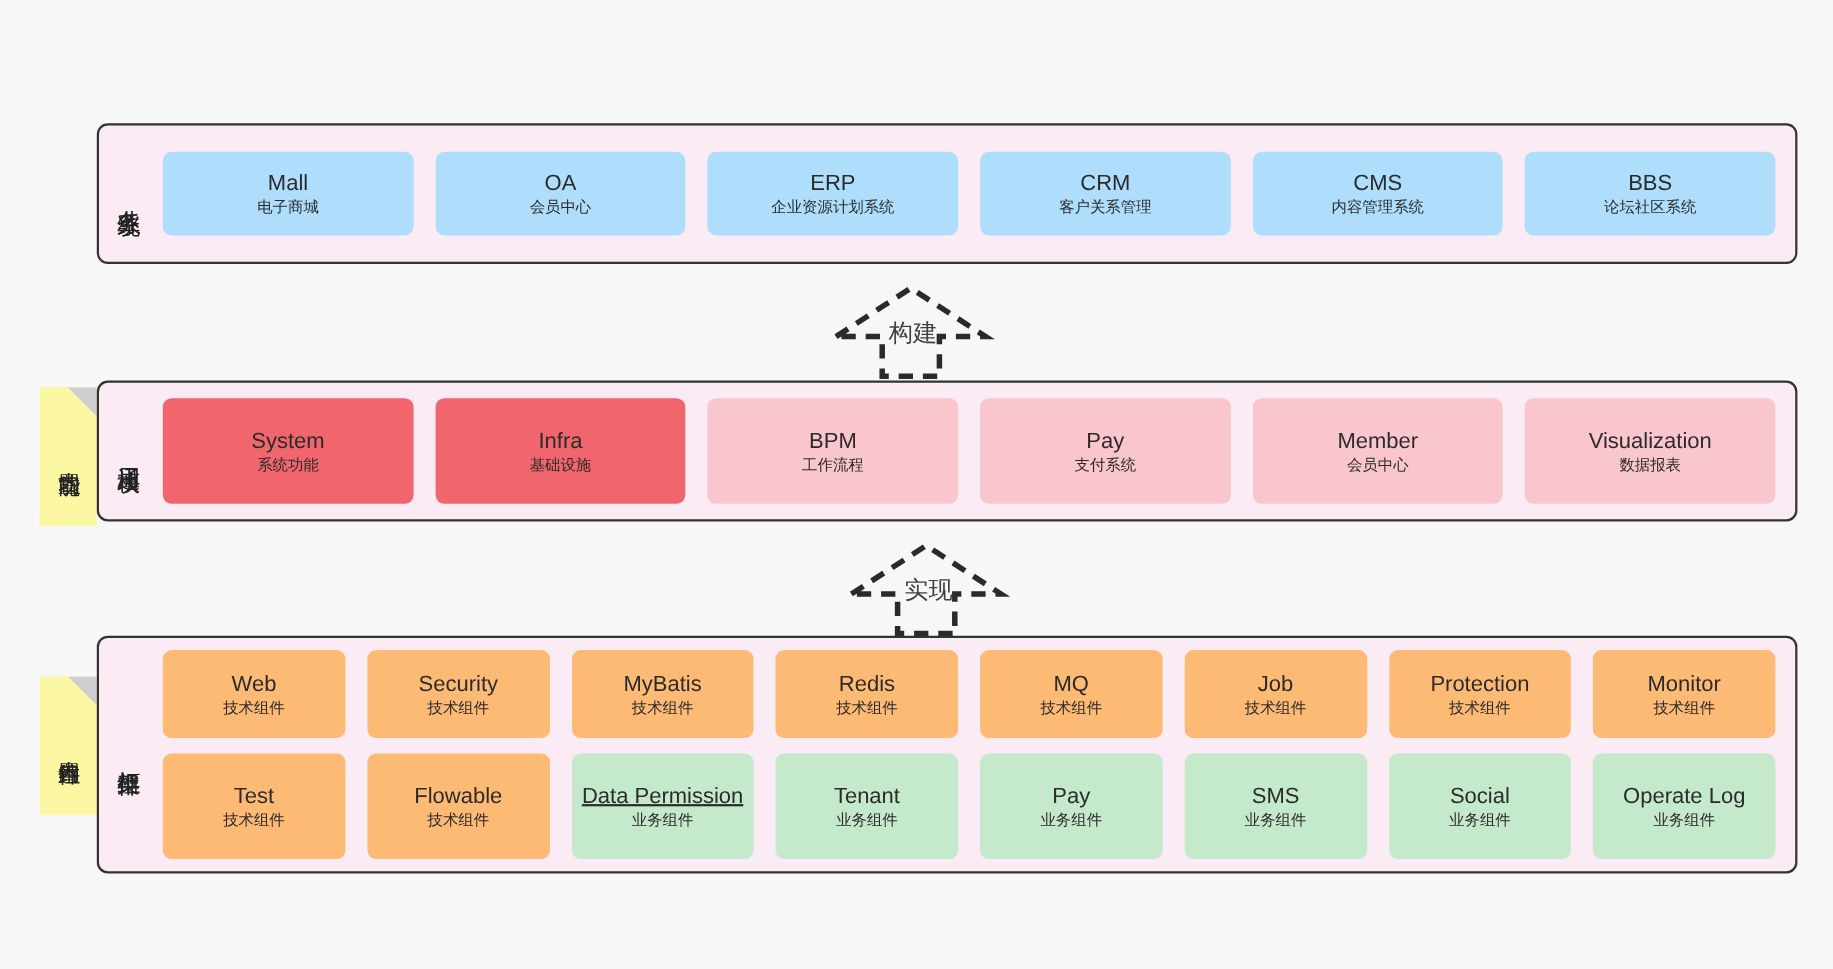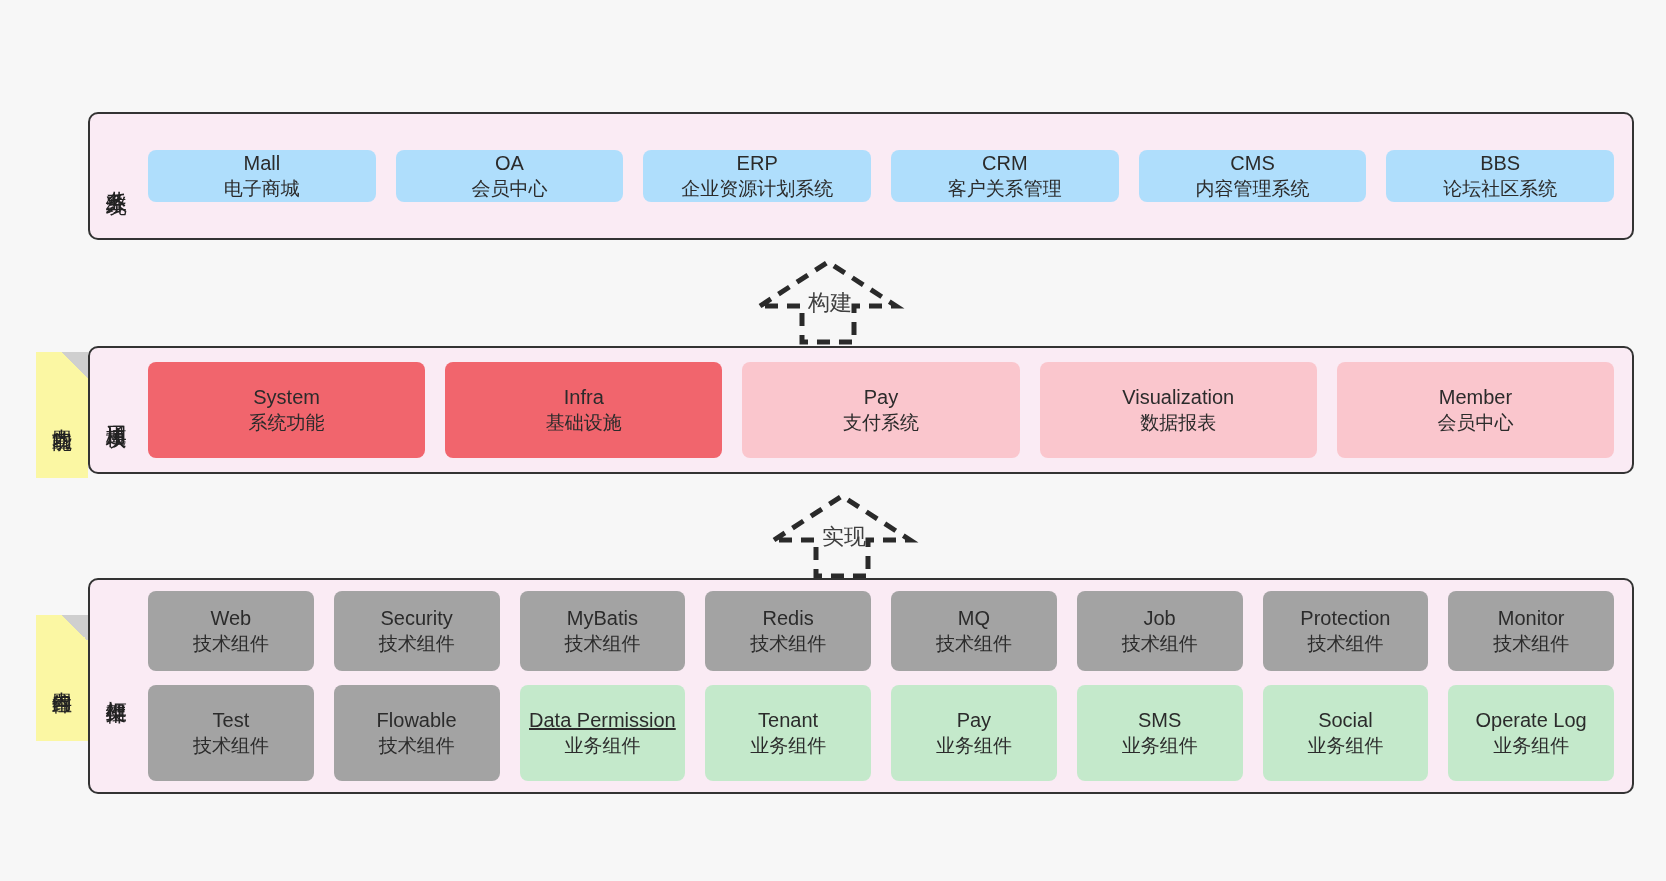--- a/index.html
+++ b/index.html
@@ -75,30 +75,30 @@
     box-sizing: border-box;
     padding: 6px 8px;
     color: #2b2b2b;
   }
   .card .title-en {
     font-size: 20px;
     line-height: 1.26;
     white-space: nowrap;
   }
   .card .title-cn {
-    font-size: 19px;
+    font-size: 14px;
     line-height: 1.26;
     white-space: nowrap;
   }
   .card.wrap .title-en { white-space: normal; text-decoration: underline; }
 
   .card.blue   { background: #afdefc; }
   .card.red    { background: #f1656d; }
   .card.pink   { background: #fac6cd; }
-  .card.green  { background: #a3a3a3; }
+  .card.green  { background: #fdba74; }
   .card.lgreen { background: #c4e9cb; }
 
   
   .note {
     position: absolute;
     background: #fbf7a3;
     box-sizing: border-box;
     display: flex;
     align-items: center;
     justify-content: center;
@@ -138,21 +138,21 @@
   }
 </style>
 </head>
 <body>
 
 <div class="canvas">
 
   <div class="layer" id="layer-business" style="left:88px; top:112px; width:1546px; height:128px;">
     <div class="layer-title">业务系统</div>
     <div class="layer-body">
-      <div class="row" style="height:52px;">
+      <div class="row" style="height:76px;">
         <div class="card blue">
           <span class="title-en">Mall</span>
           <span class="title-cn">电子商城</span>
         </div>
         <div class="card blue">
           <span class="title-en">OA</span>
           <span class="title-cn">会员中心</span>
         </div>
         <div class="card blue">
           <span class="title-en">ERP</span>
@@ -191,30 +191,34 @@
       <div class="row" style="height:96px;">
         <div class="card red">
           <span class="title-en">System</span>
           <span class="title-cn">系统功能</span>
         </div>
         <div class="card red">
           <span class="title-en">Infra</span>
           <span class="title-cn">基础设施</span>
         </div>
         <div class="card pink">
+          <span class="title-en">BPM</span>
+          <span class="title-cn">工作流程</span>
+        </div>
+        <div class="card pink">
           <span class="title-en">Pay</span>
           <span class="title-cn">支付系统</span>
+        </div>
+        <div class="card pink">
+          <span class="title-en">Member</span>
+          <span class="title-cn">会员中心</span>
         </div>
         <div class="card pink">
           <span class="title-en">Visualization</span>
           <span class="title-cn">数据报表</span>
-        </div>
-        <div class="card pink">
-          <span class="title-en">Member</span>
-          <span class="title-cn">会员中心</span>
         </div>
       </div>
     </div>
   </div>
 
   <div class="arrow" style="left:772px; top:492px; width:140px; height:86px;text-decoration:underline;">
     <svg width="140" height="86" viewBox="0 0 140 86" fill="none">
       <path d="M 2 48 L 70 4 L 138 48 L 96 48 L 96 84 L 44 84 L 44 48 Z" stroke="#2a2a2a" stroke-width="5" stroke-dasharray="13 9" stroke-linejoin="miter" fill="none"></path>
     </svg>
     <span class="arrow-label" style="top:30px; left:72px;">实现</span>

